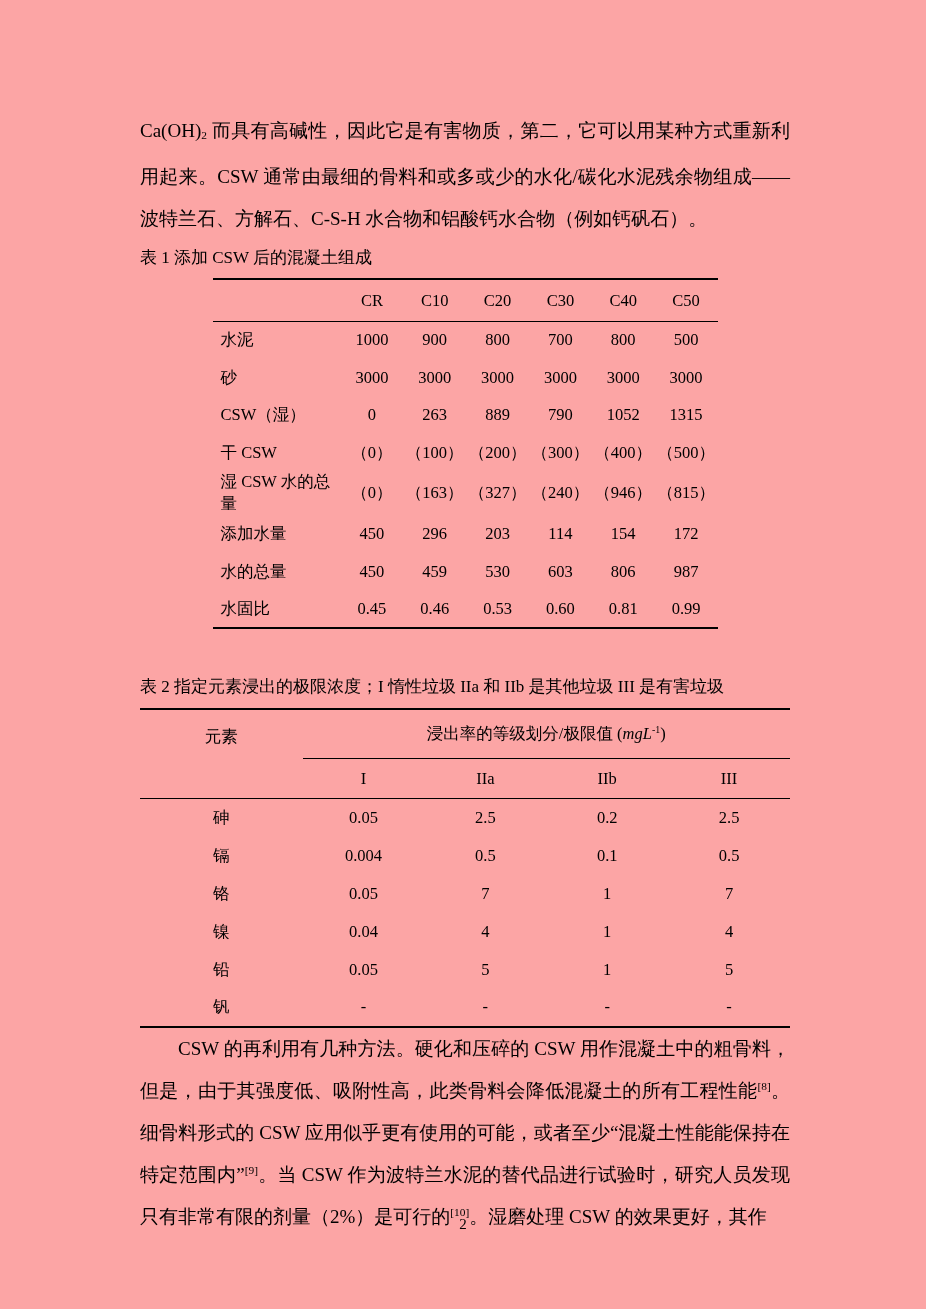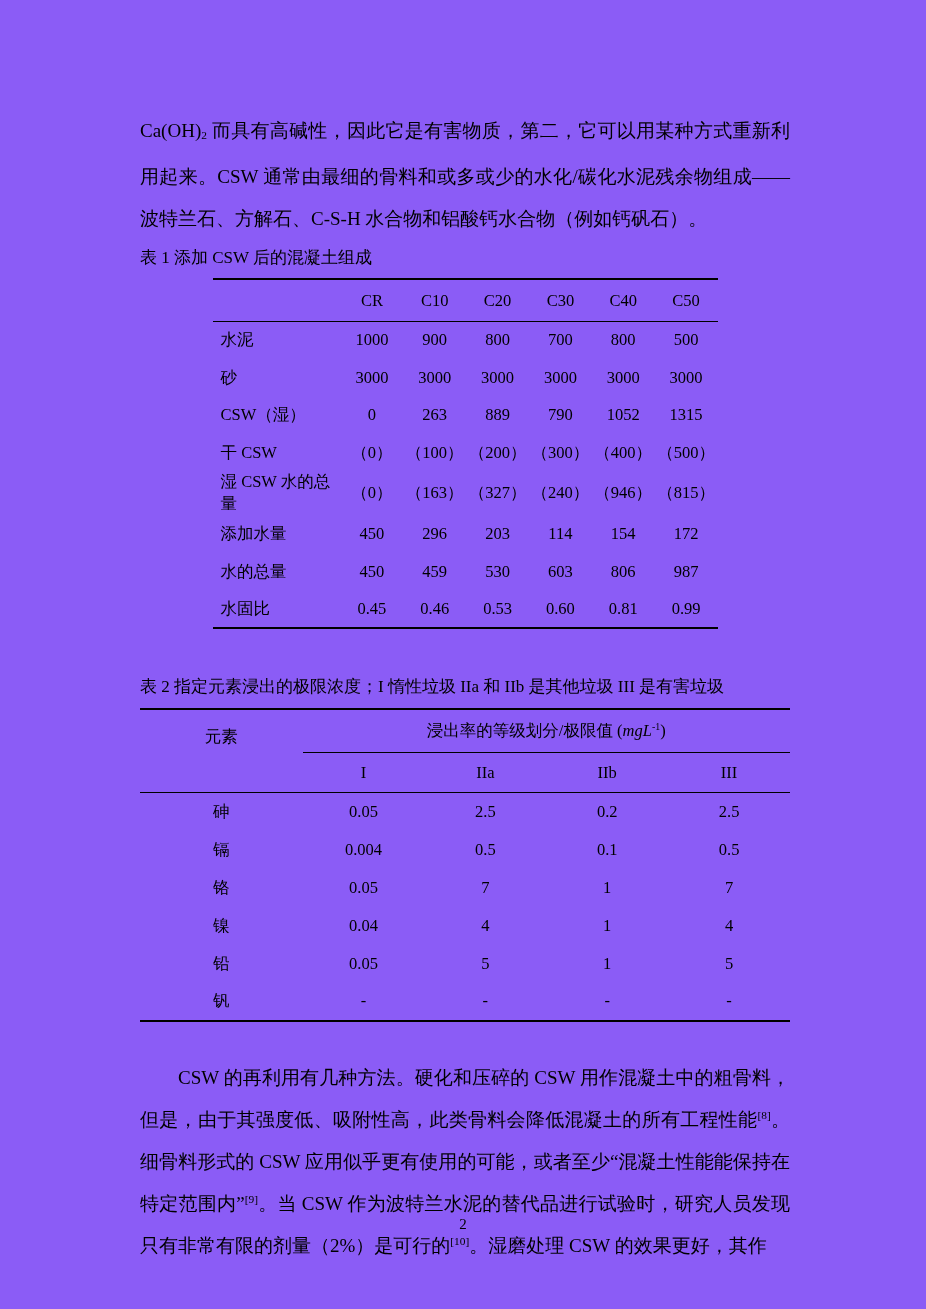--- a/index.html
+++ b/index.html
@@ -1,25 +1,25 @@
 <!DOCTYPE html>
 <html><head>
 <meta charset="utf-8">
 <style>
   * { margin: 0; padding: 0; box-sizing: border-box; }
   html, body { background: #e8e8e8; }
   .page {
-    width: 926px; height: 1309px; margin: 0 auto; background: #8b5cf6;
+    width: 926px; height: 1309px; margin: 0 auto; background: #fca5a5;
     position: relative; color: #000;
     font-family: "Liberation Serif", "DejaVu Serif", serif;
     overflow: hidden;
   }
   .content { position: absolute; left: 140px; top: 110px; width: 650px; }
   .body-text { font-size: 19px; line-height: 42px; text-align: justify; }
-  .body-text.indent { text-indent: 38px; margin-top: 35px; }
+  .body-text.indent { text-indent: 38px; }
   sub.chem { font-size: 0.6em; vertical-align: -0.2em; }
   sup.ref { font-size: 0.6em; vertical-align: super; line-height: 0; }
   .caption { text-align: left; font-size: 17px; line-height: 24px; margin-top: 6px; }
   .caption.caption2 { margin-top: 46px; }
 
   table { border-collapse: collapse; table-layout: fixed; }
 
   .t1 {
     width: 505px; margin: 8px auto 0 auto; font-size: 16.5px;
     border-top: 2px solid #000; border-bottom: 2px solid #000;
@@ -28,21 +28,21 @@
   .t1 thead th { height: 42px; border-bottom: 1px solid #000; }
   .t1 tbody td { height: 37.5px; }
   .t1 .lbl { width: 128px; text-align: left; padding-left: 8px; }
 
   .t2 {
     width: 650px; margin-top: 9px; font-size: 16.5px;
     border-top: 2px solid #000; border-bottom: 2px solid #000;
   }
   .t2 th, .t2 td { font-weight: normal; text-align: center; }
   .t2 .elem-h { width: 25%; vertical-align: top; padding-top: 16px; border-bottom: 1px solid #000; }
-  .t2 .span-h { height: 44px; vertical-align: middle; border-bottom: 1px solid #000; }
+  .t2 .span-h { height: 50px; vertical-align: middle; border-bottom: 1px solid #000; }
   .t2 .sub-row th { height: 40px; vertical-align: middle; border-bottom: 1px solid #000; }
   .t2 tbody td { height: 38px; vertical-align: middle; }
   .t2 .unit { font-style: italic; }
 
   .page-number {
     position: absolute; left: 0; right: 0; bottom: 76px;
     text-align: center; font-size: 15px;
   }
 </style>
 </head>

